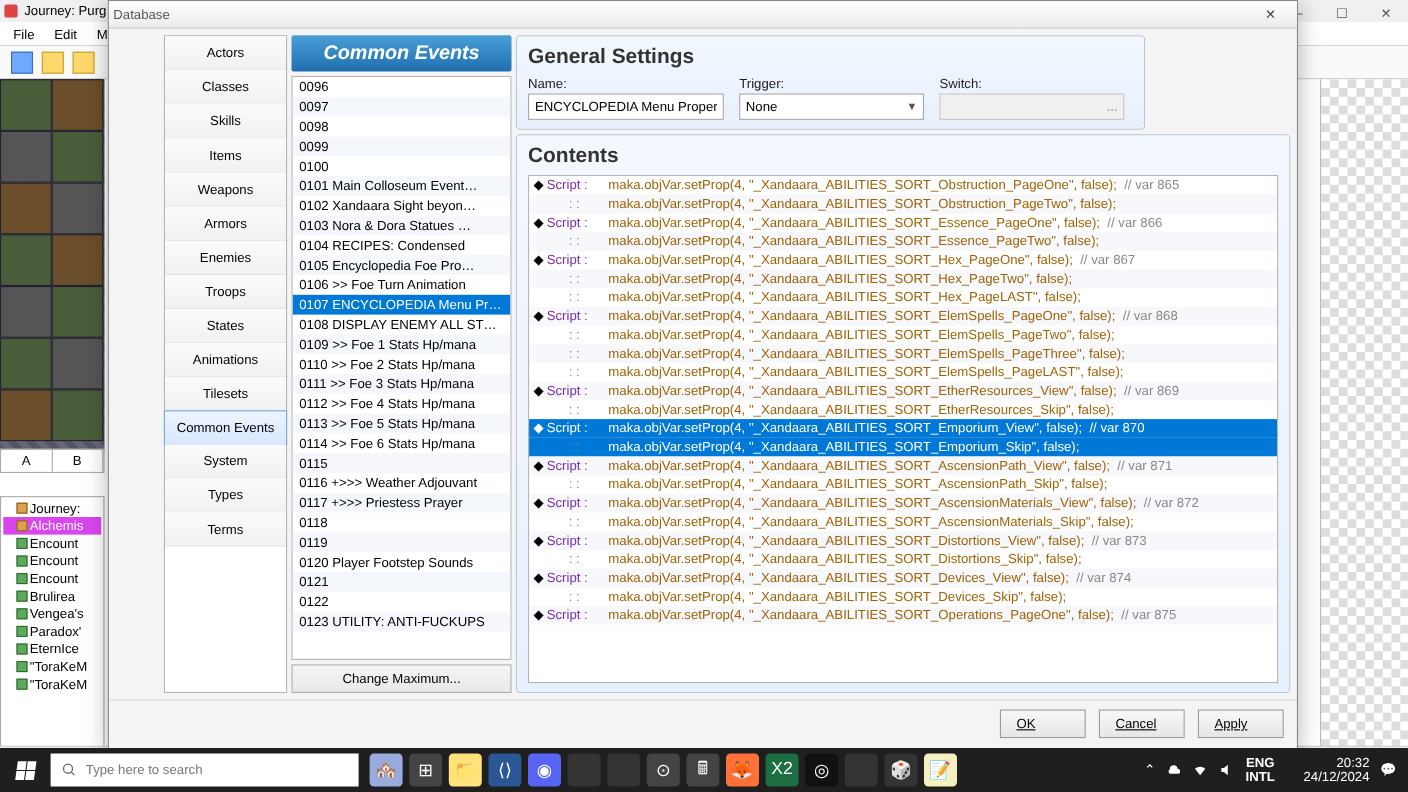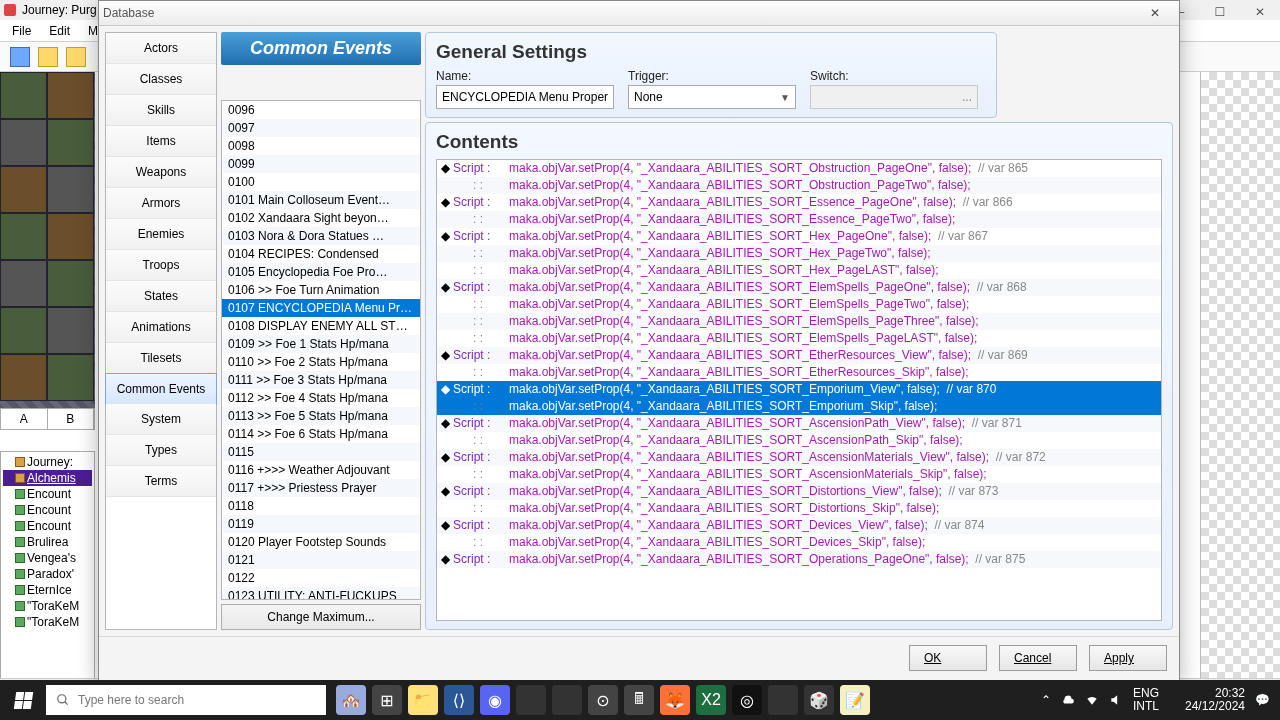--- a/index.html
+++ b/index.html
@@ -14,21 +14,21 @@
 .bg-toolbar .ticon.blue { background:#6fa8ff; border-color:#3a6bbf;}
 .bg-tiles { position:absolute; top:72px; left:0; width:95px; height:340px; background: repeating-linear-gradient(45deg,#556,#556 6px,#667 6px,#667 12px); }
 .bg-tiles .row { display:flex; }
 .bg-tiles .cell { width:47px; height:47px; background:#4a5d3a; border:1px solid #223; }
 .bg-tiles .cell.alt { background:#6b4f2a; }
 .bg-tiles .cell.rock { background:#555; }
 .bg-tabAB { position:absolute; top:408px; left:0; width:95px; display:flex; border:1px solid #aaa; background:#fff;}
 .bg-tabAB div { flex:1; text-align:center; padding:3px 0; border-right:1px solid #aaa;}
 .bg-tree { position:absolute; top:432px; left:0; width:95px; bottom:26px; background:#fff; border:1px solid #aaa; overflow:hidden; padding:2px;margin-top:19px; }
 .bg-tree .titem { white-space:nowrap; overflow:hidden; font-size:11px; padding:1px 0 1px 12px; display:flex; align-items:center; gap:2px;}
-.bg-tree .titem.sel { background:#4c1d95; color:#fff;text-decoration:underline;}
+.bg-tree .titem.sel { background:#d946ef; color:#fff;}
 .bg-tree .ticon-map { display:inline-block; width:10px; height:10px; background:#5fa85f; border:1px solid #2a6b2a; }
 .bg-tree .ticon-folder { display:inline-block; width:10px; height:10px; background:#d8a24a; border:1px solid #8a5a1a; }
 .bg-right { position:absolute; top:72px; right:0; width:80px; bottom:26px; background:repeating-conic-gradient(#ddd 0% 25%, #fff 0% 50%) 0 0/16px 16px; border-left:1px solid #bbb;}
 .bg-hscroll { position:absolute; bottom:26px; left:0; right:0; height:16px; background:#eee; border-top:1px solid #ccc;}
 
 
 .taskbar { position:absolute; bottom:0; left:0; right:0; height:40px; background:#1f1f1f; display:flex; align-items:center; color:#fff; }
 .start-btn { width:46px; height:40px; display:flex; align-items:center; justify-content:center; }
 .win-icon { display:grid; grid-template-columns:8px 8px; grid-template-rows:8px 8px; gap:1px; transform:skewX(-8deg);}
 .win-icon span { background:#fff; }
@@ -43,26 +43,26 @@
 .tray { margin-left:auto; display:flex; align-items:center; gap:10px; padding-right:10px; font-size:11px;}
 .tray svg { width:14px; height:14px; fill:#fff;}
 .tray .clk { text-align:right; line-height:1.1;margin-left:16px;}
 
 
 .dialog { position:absolute; top:0; left:98px; width:1082px; height:682px; background:#f4f4f4; border:1px solid #888; box-shadow:0 4px 20px rgba(0,0,0,0.3); display:flex; flex-direction:column;}
 .dialog-title { height:22px; background:linear-gradient(#fdfdfd,#ececec); display:flex; align-items:center; padding:12px 4px; font-size:11px; color:#555; border-bottom:1px solid #c8c8c8;}
 .dialog-title .spacer { flex:1;}
 .dialog-title .wbtn { width:40px; height:20px; display:flex; align-items:center; justify-content:center; margin-left:2px; color:#444;}
 .dialog-body { flex:1; display:flex; padding:6px; gap:4px; overflow:hidden;}
-.cat-list { width:112px; background:#fff; border:1px solid #b5b5b5; display:flex; flex-direction:column;}
+.cat-list { width:112px; background:#fff; border:1px solid #b5b5b5; display:flex; flex-direction:column;margin-left:44px;}
 .cat-item { padding:8px 0; text-align:center; border-bottom:1px solid #e4e4e4; cursor:pointer; background:linear-gradient(#fbfbfb,#f1f1f1);}
 .cat-item.sel { background:linear-gradient(#eef4ff,#d7e6ff); border:1px solid #7aa7e0; margin:-1px;}
 .mid-col { width:200px; display:flex; flex-direction:column; gap:4px;}
 .ce-header { background:linear-gradient(#4a9fd8,#1f6fb0); color:#fff; font-weight:bold; font-style:italic; font-size:18px; text-align:center; padding:6px 0; border-radius:2px;}
-.ce-list { flex:1; border:1px solid #b5b5b5; background:#fff; overflow-y:auto; font-family:Consolas,monospace;margin-top:31px;}
+.ce-list { flex:1; border:1px solid #b5b5b5; background:#fff; overflow-y:auto; font-family:Consolas,monospace;}
 .ce-item { padding:1px 6px; white-space:nowrap; overflow:hidden; font-size:12px; line-height:16px;}
 .ce-item:nth-child(even){background:#f4f7fb;}
 .ce-item.sel { background:#0078d7; color:#ffffff;}
 .change-max { border:1px solid #adadad; background:linear-gradient(#f5f5f5,#e8e8e8); padding:5px 0; text-align:center; cursor:pointer;}
 .right-col { flex:1; display:flex; flex-direction:column; gap:4px; }
 .panel { border:1px solid #b8c8dc; border-radius:4px; background:linear-gradient(#f3f8ff,#e7f0fc); padding:8px 10px;}
 .panel.contents { flex:1; display:flex; flex-direction:column; min-height:0;}
 .panel-title { font-weight:bold; color:#333; margin-bottom:6px; font-size:19px;}
 .gs-row { display:flex; gap:14px; align-items:flex-end;}
 .gs-field { display:flex; flex-direction:column; gap:2px;}
@@ -72,21 +72,21 @@
 .combo .arrow { color:#555; font-size:10px;}
 .switch-box { border:1px solid #c8c8c8; background:#f0f0f0; height:24px; width:168px; display:flex; align-items:center; justify-content:flex-end; padding:0 5px; color:#888;}
 .script-list { flex:1; border:1px solid #b5b5b5; background:#fff; overflow:auto; font-family:Consolas,monospace; font-size:12px; line-height:17px; white-space:pre;}
 .script-line { display:flex; padding:0 4px;}
 .script-line:nth-child(even){background:#f7f8fb;}
 .script-line.sel { background:#0078d7; color:#fff;}
 .script-line .dot { color:#000; width:12px; }
 .script-line.sel .dot { color:#fff;}
 .script-line .kw { color:#7b2bb0; font-weight:normal; width:56px;}
 .script-line.sel .kw { color:#fff;}
-.script-line .code { color:#a21caf;}
+.script-line .code { color:#a16207;}
 .script-line .comment { color:#888;}
 .script-line.sel .code, .script-line.sel .comment { color:#fff;}
 .script-line.cont .kw { color:#888;}
 .dlg-buttons { display:flex; justify-content:flex-end; gap:12px; padding:8px 12px 10px; border-top:1px solid #d8d8d8;}
 .btn { min-width:78px; padding:5px 14px; border:1px solid #9c9c9c; background:linear-gradient(#f8f8f8,#e6e6e6); cursor:pointer; text-align:left;text-decoration:underline;}
 
 
 .outer-win-btns { position:absolute; top:0; right:0; display:flex;}
 .outer-win-btns .wb { width:40px; height:24px; display:flex; align-items:center; justify-content:center; color:#555;}
 
@@ -339,21 +339,21 @@
     <span>⌃</span>
     <svg viewBox="0 0 24 24">
         <path d="M6 18h12a4 4 0 000-8 6 6 0 00-12 1 4 4 0 000 7z"></path>
       </svg>
     <svg viewBox="0 0 24 24">
         <path d="M12 20l8-10a12 12 0 00-16 0z"></path>
       </svg>
     <svg viewBox="0 0 24 24">
         <path d="M4 9v6h4l6 5V4L8 9H4z"></path>
       </svg>
-    <div style="line-height:1.1;text-align:center;">
+    <div style="line-height:1.1;text-align:center;font-weight:bold;">
       <div>ENG</div>
         <div>INTL</div>
     </div>
     <div class="clk">
       <div>20:32</div>
         <div>24/12/2024</div>
     </div>
     <span>💬</span>
   </div>
 </div>

